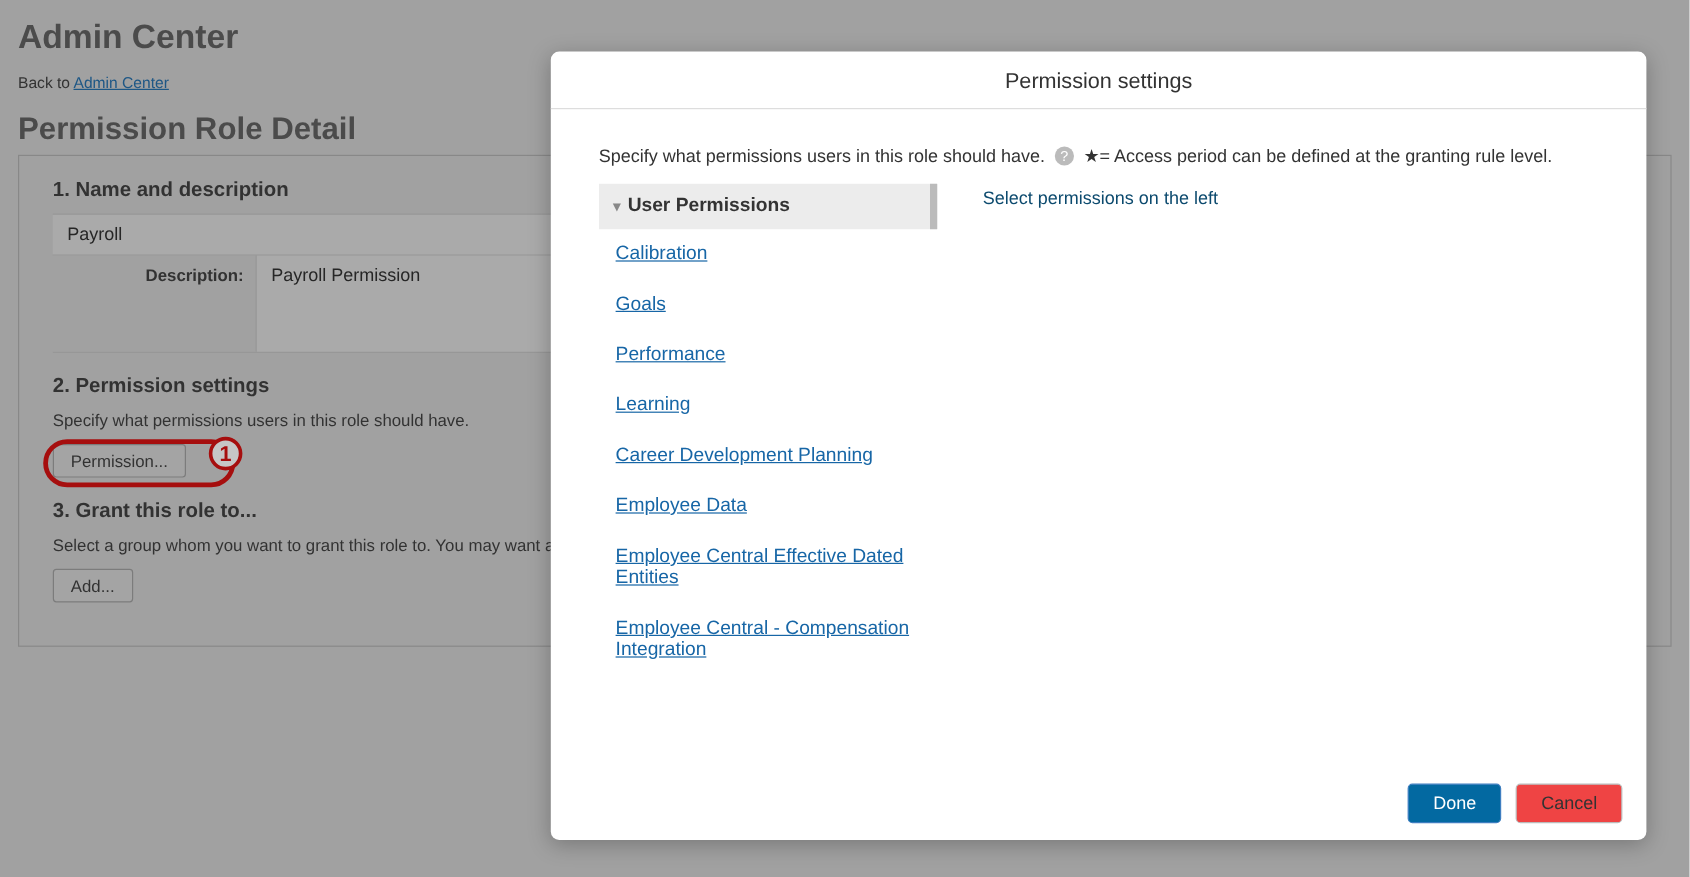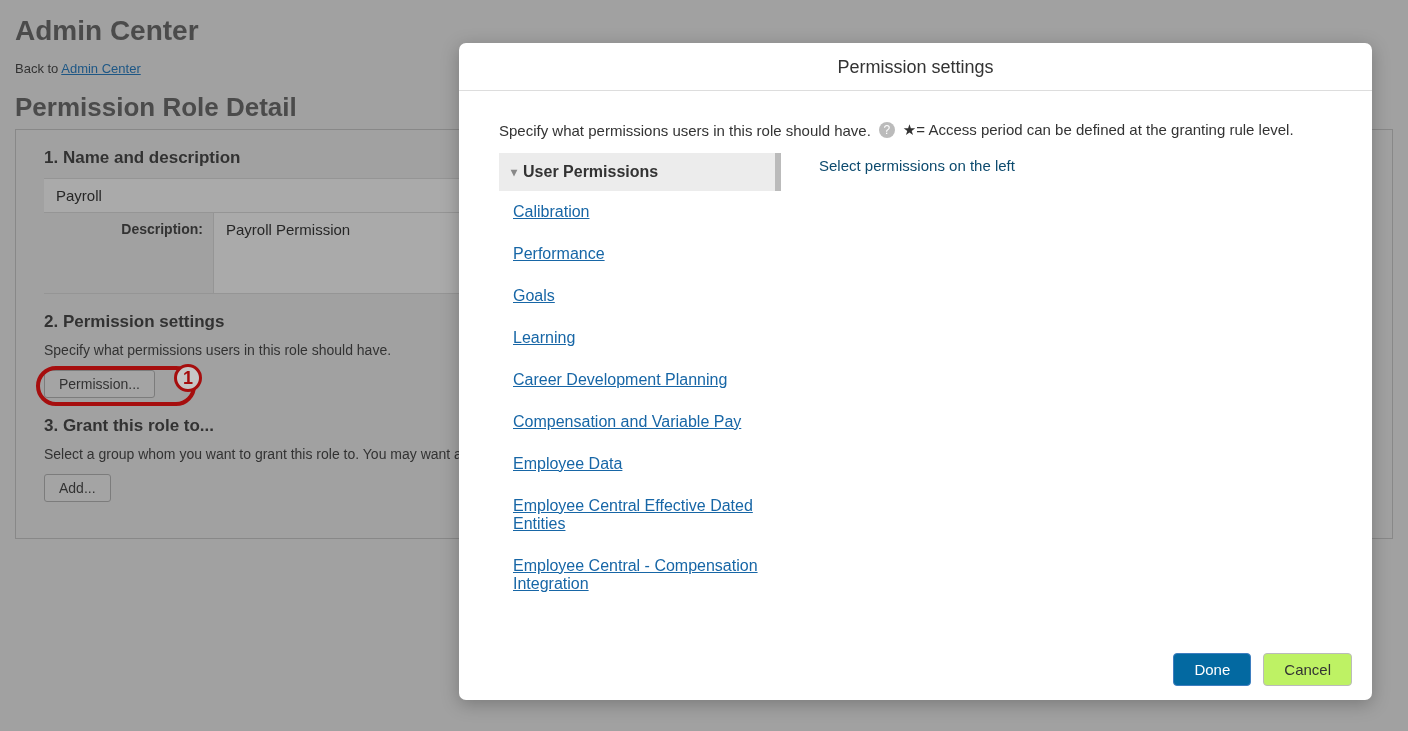--- a/index.html
+++ b/index.html
@@ -215,21 +215,21 @@
     .btn-primary {
       background: #0369a1;
       color: #fff;
       border: 1px solid #3e7ec0;
       border-radius: 4px;
       padding: 7px 20px;
       font-size: 15px;
       cursor: pointer;
     }
     .btn-secondary {
-      background: #bef264;
+      background: #ef4444;
       color: #333;
       border: 1px solid #bbb;
       border-radius: 4px;
       padding: 7px 20px;
       font-size: 15px;
       cursor: pointer;
     }
   </style>
 </head>
 <body>
@@ -281,25 +281,24 @@
       <span class="help-icon">?</span>
       <span>★= Access period can be defined at the granting rule level.</span>
     </div>
     <div class="dialog-columns">
       <div class="perm-tree">
         <div class="tree-header">
           <span class="caret">▾</span>
           <span>User Permissions</span>
         </div>
         <a class="tree-item">Calibration</a>
+        <a class="tree-item">Goals</a>
         <a class="tree-item">Performance</a>
-        <a class="tree-item">Goals</a>
         <a class="tree-item">Learning</a>
         <a class="tree-item">Career Development Planning</a>
-        <a class="tree-item">Compensation and Variable Pay</a>
         <a class="tree-item">Employee Data</a>
         <a class="tree-item">Employee Central Effective Dated Entities</a>
         <a class="tree-item">Employee Central - Compensation Integration</a>
       </div>
       <div class="perm-detail">Select permissions on the left</div>
     </div>
   </div>
   <div class="dialog-footer">
     <button class="btn-primary">Done</button>
     <button class="btn-secondary">Cancel</button>

